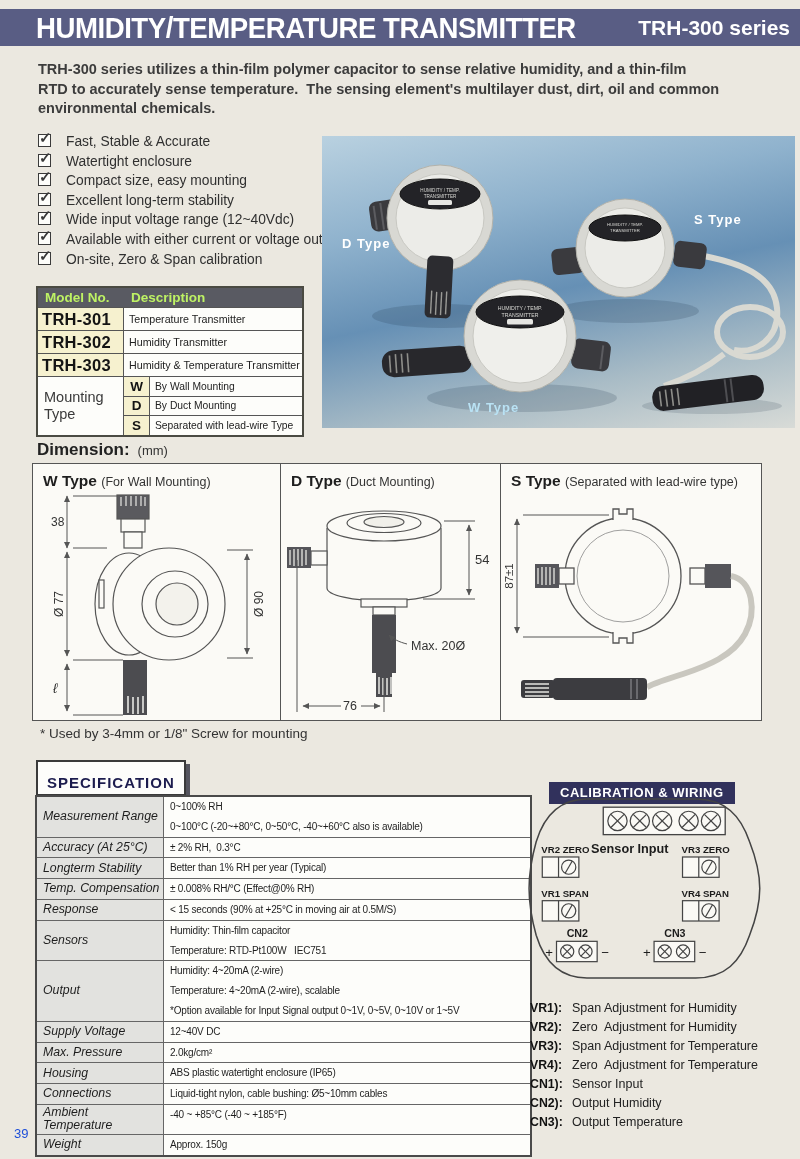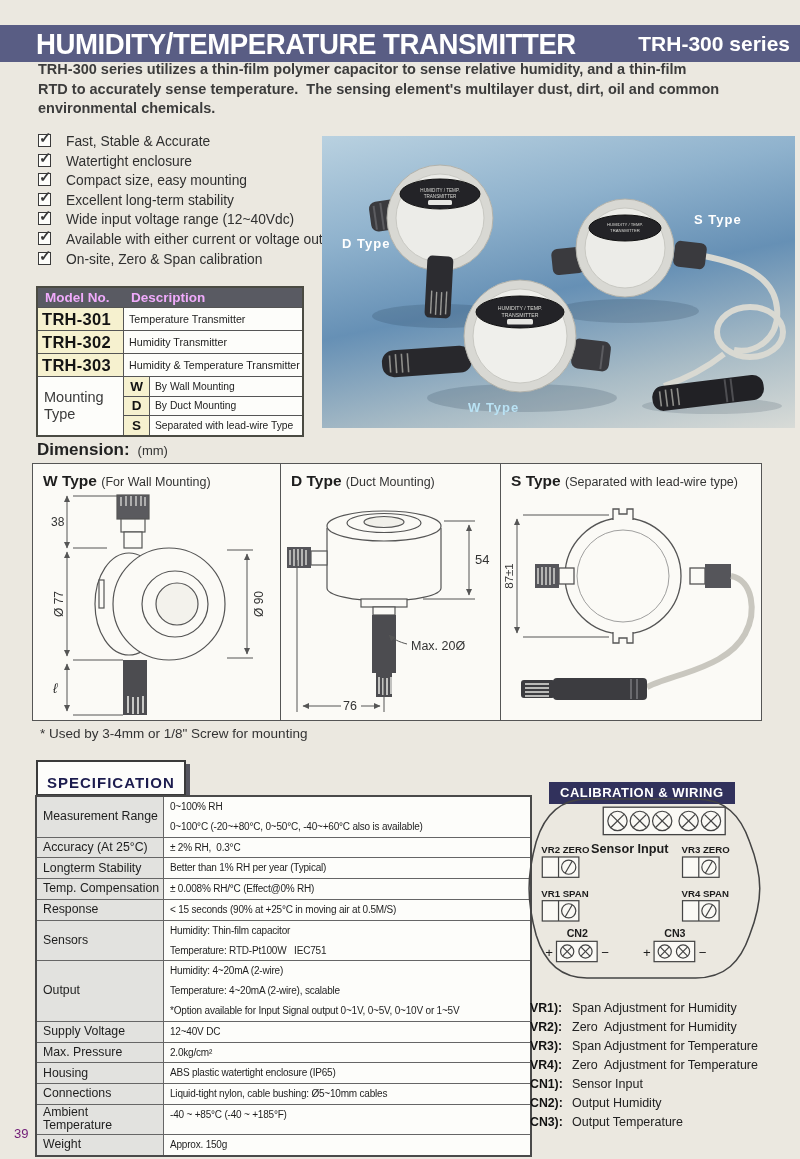--- a/index.html
+++ b/index.html
@@ -2,38 +2,38 @@
 <html><head>
 <meta charset="utf-8">
 <style>
   html,body { margin:0; padding:0; background:#d8d5cd; }
   .page {
     position:relative; width:800px; height:1159px; margin:0 auto;
     background:#ecd#; background:#ebe8e0; overflow:hidden;
     font-family:"Liberation Sans", sans-serif; color:#333;
   }
   
-  .header-bar { position:absolute; top:25px; left:0; width:800px; height:37px;
+  .header-bar { position:absolute; top:9px; left:0; width:800px; height:37px;
     background:#595d84; display:flex; align-items:center; }
   .header-title { color:#fff; font-weight:bold; font-size:30px; margin-left:36px;
     letter-spacing:-0.5px; transform:scaleX(0.92); transform-origin:left center; white-space:pre; }
   .header-series { color:#fff; font-weight:bold; font-size:21px; margin-left:auto; margin-right:10px; white-space:pre; }
   
   .intro { position:absolute; left:38px; top:60px; }
   .intro-line { font-size:14.5px; font-weight:bold; color:#3c3c3c; line-height:19.5px; white-space:pre; }
   
   .features { position:absolute; left:38px; top:134px; }
   .feature { display:flex; align-items:flex-start; height:19.6px; }
   .checkbox { width:11px; height:11px; border:1.6px solid #3a3a3a; margin-right:15px; position:relative; flex:none; background:#fdfdfa; }
   .checkbox::after { content:"✓"; position:absolute; left:0px; top:-6px; font-size:15px; font-weight:bold; color:#3a3a3a; }
   .feature-text { font-size:13.8px; color:#303030; white-space:pre; }
   
   .model-table { position:absolute; left:36px; top:286px; width:268px;
     border:2px solid #4a4a42; background:#fdfdfa; box-sizing:border-box; }
-  .mt-header { display:flex; background:#595a62; color:#f0abfc; font-weight:bold; height:19px; align-items:center; font-size:13.5px; }
+  .mt-header { display:flex; background:#595a62; color:#bef264; font-weight:bold; height:19px; align-items:center; font-size:13.5px; }
   .mt-h1 { width:86px; padding-left:7px; box-sizing:border-box; flex:none; }
   .mt-h2 { flex:1; padding-left:7px; }
   .mt-row { display:flex; border-top:1px solid #555; height:22px; }
   .mt-model { width:86px; flex:none; background:#f6f1cf; font-weight:bold; font-size:16.5px; color:#141414;
     display:flex; align-items:center; padding-left:4px; box-sizing:border-box; border-right:1px solid #555; letter-spacing:0.3px; }
   .mt-desc { flex:1; display:flex; align-items:center; padding-left:5px; font-size:10.7px; color:#222; white-space:pre; }
   .mt-mounting { display:flex; border-top:1px solid #555; }
   .mt-mlabel { width:86px; flex:none; border-right:1px solid #555; display:flex; align-items:center;
     padding-left:6px; font-size:14.5px; color:#3a3a3a; box-sizing:border-box; line-height:17px; }
   .mt-mrows { flex:1; }
@@ -63,32 +63,32 @@
   .footnote { position:absolute; left:40px; top:726px; font-size:13.5px; color:#333; white-space:pre; }
   
   .spec-title { position:absolute; left:36px; top:760px; background:#fdfdfb; border:2px solid #3a3a3a;
     box-shadow:4px 4px 0 #55555f; padding:12px 9px 3px; font-size:15px; font-weight:bold; letter-spacing:1px; color:#1c1c4e; }
   .spec-table { position:absolute; left:35px; top:795px; width:497px;
     border:2px solid #4a4a4a; background:#fdfdfa; box-sizing:border-box; }
   .spec-row { display:flex; }
   .spec-row + .spec-row { border-top:1px solid #666; }
   .spec-label { width:127px; flex:none; background:#e2e2df; border-right:1px solid #666;
     display:flex; align-items:center; padding:1px 3px 1px 6px; font-size:12.3px; color:#1e1e1e;
-    box-sizing:border-box; line-height:13.5px; }
+    box-sizing:border-box; line-height:13.5px;font-style:italic; }
   .spec-value { flex:1; padding:0 0 0 6px; overflow:hidden; }
   .spec-line { line-height:19.8px; font-size:10px; color:#1e1e1e; white-space:pre; letter-spacing:-0.2px; }
   
   .calib-title { position:absolute; left:549px; top:782px; background:#31315c; color:#fff;
     font-weight:bold; font-size:13px; letter-spacing:0.5px; padding:3px 11px 4px; white-space:pre;text-align:right; }
   .wiring { position:absolute; left:528px; top:795px; }
   .legend { position:absolute; left:530px; top:998px; }
   .legend-row { display:flex; height:19px; align-items:center; }
   .legend-key { width:42px; flex:none; font-weight:bold; font-size:12.3px; color:#111; white-space:pre; }
   .legend-desc { font-size:12.5px; color:#222; white-space:pre; }
-  .page-num { position:absolute; left:14px; top:1126px; font-size:13px; color:#701a75; }
+  .page-num { position:absolute; left:14px; top:1126px; font-size:13px; color:#1d4ed8; }
   svg text { font-family:"Liberation Sans", sans-serif; }
 </style>
 </head>
 <body>
 
 <div class="page">
 
   <svg width="0" height="0" style="position:absolute">
     <defs>
       <marker id="arr" markerWidth="7" markerHeight="7" refX="6" refY="3" orient="auto-start-reverse">

